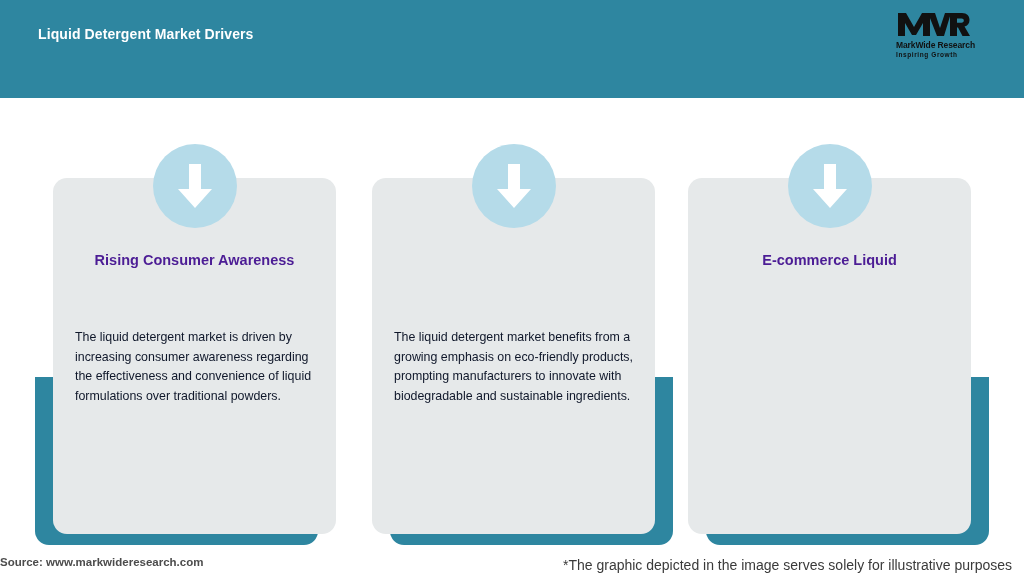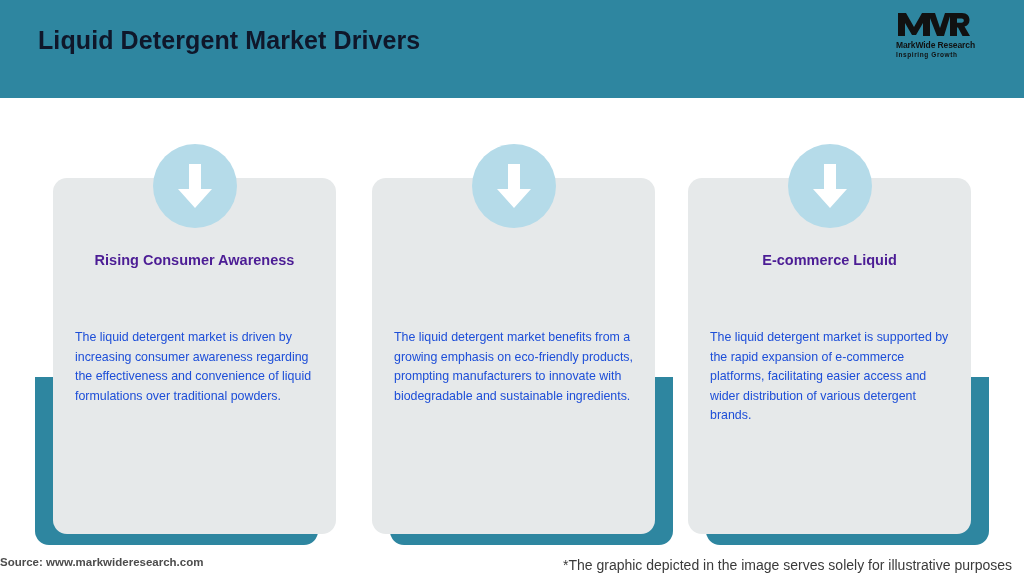--- a/index.html
+++ b/index.html
@@ -25,23 +25,23 @@
     left: 0; top: 0;
     width: 1024px;
     height: 98px;
     background: #2e86a0;
   }
 
   #header-title {
     position: absolute;
     left: 38px;
     top: 26px;
-    font-size: 25px;
-    font-weight: bold;
-    color: #0f172a;
+    font-size: 14px;
+    font-weight: bold;
+    color: #ffffff;
     letter-spacing: 0.1px;
   }
 
   
   #logo {
     position: absolute;
     right: 24px;
     top: 10px;
     width: 104px;
     height: 52px;
@@ -124,21 +124,21 @@
     color: #4c1d95;
   }
 
   .card-body {
     position: absolute;
     left: 22px;
     right: 18px;
     top: 150px;
     font-size: 12.4px;
     line-height: 19.5px;
-    color: #1d4ed8;
+    color: #0f172a;
   }
 
   
   #source {
     position: absolute;
     left: 0;
     top: 556px;
     width: 1024px;
     text-align: left;
     font-size: 11.5px;
@@ -203,20 +203,19 @@
 
   <div class="card-wrap" id="card-wrap-2">
     <div class="accent right"></div>
     <div class="card">
       <div class="icon-circle">
         <svg width="38" height="48" viewBox="0 0 38 48" aria-hidden="true">
           <path d="M13 2 L25 2 L25 27 L36 27 L19 46 L2 27 L13 27 Z" fill="#ffffff"></path>
         </svg>
       </div>
       <div class="card-title">E-commerce Liquid</div>
-      <div class="card-body">The liquid detergent market is supported by the rapid expansion of e-commerce platforms, facilitating easier access and wider distribution of various detergent brands.</div>
     </div>
   </div>
 
   <div id="source">Source: www.markwideresearch.com</div>
   <div id="disclaimer">*The graphic depicted in the image serves solely for illustrative purposes</div>
 
 </div>
 
 </body></html>

